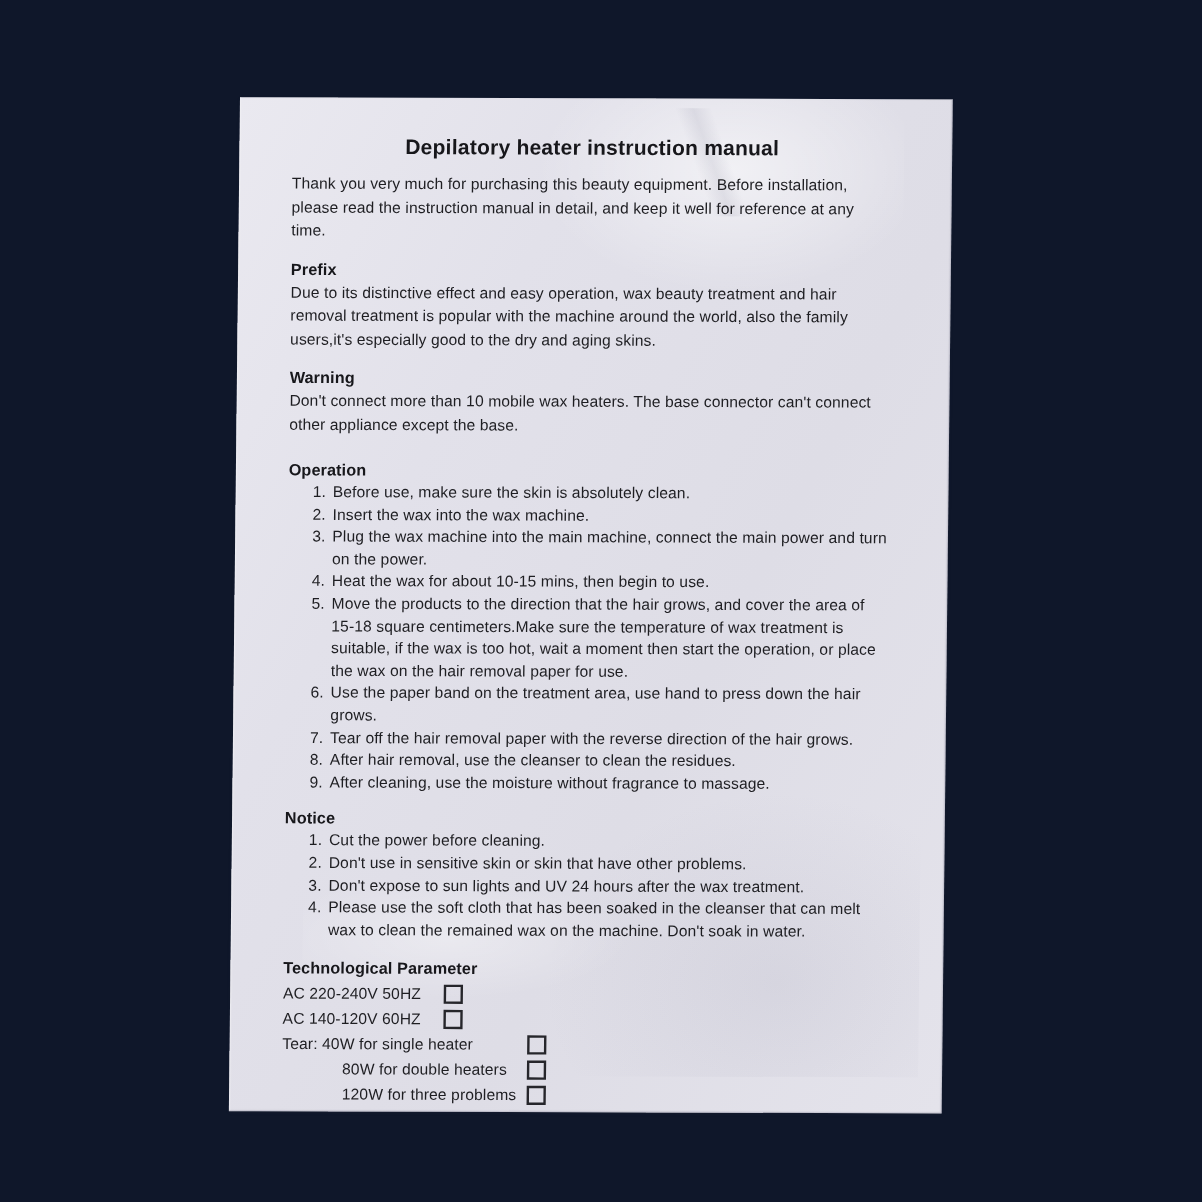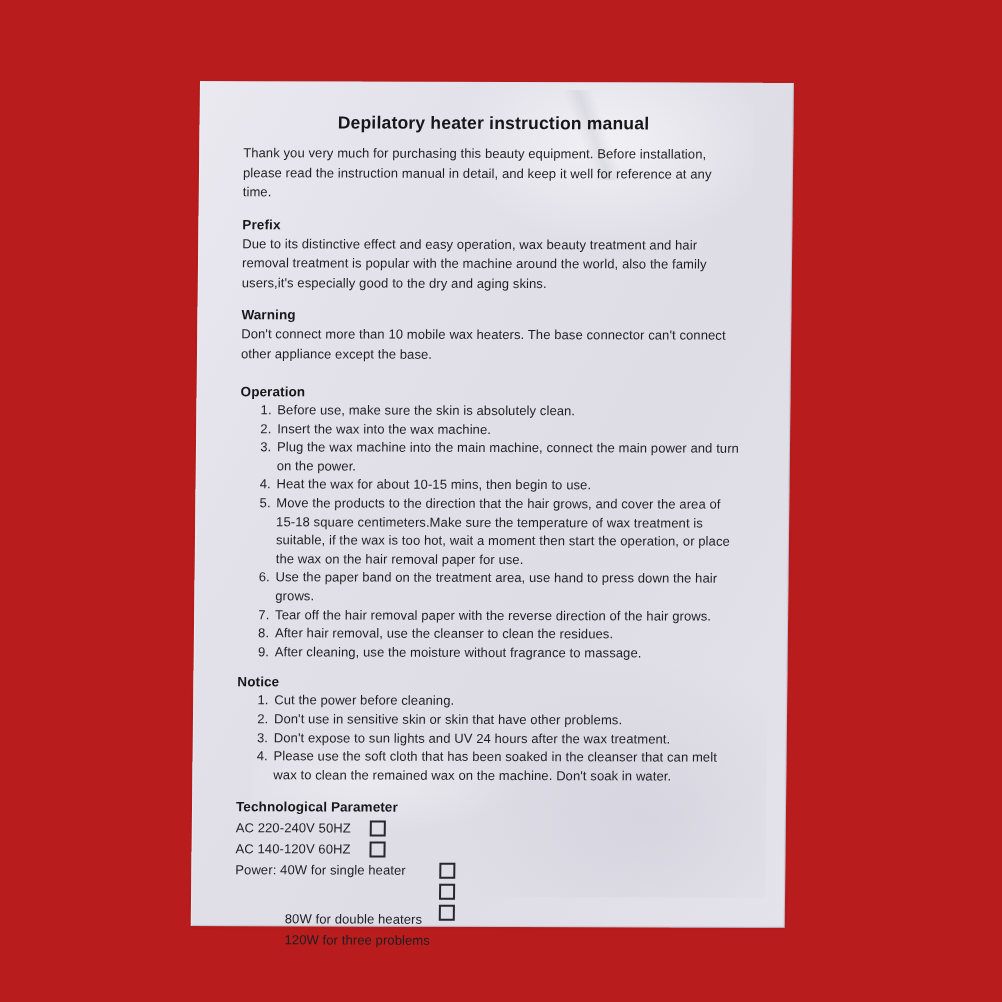--- a/index.html
+++ b/index.html
@@ -8,21 +8,21 @@
     background: #ffffff;
     width: 1002px;
     height: 1002px;
     overflow: hidden;
     font-family: "Liberation Sans", sans-serif;
   }
   .stage {
     position: relative;
     width: 1002px;
     height: 1002px;
-    background: #b91c1c;
+    background: #0f172a;
   }
   .paper {
     position: absolute;
     left: 200px;
     top: 81px;
     width: 594px;
     height: 845px;
     background: linear-gradient(118deg, #eae9f0 0%, #e2e1ea 30%, #dedde6 62%, #e4e3eb 100%);
     transform: skewX(-0.45deg) rotate(0.18deg);
     transform-origin: top left;
@@ -87,21 +87,21 @@
     line-height: 18.6px;
     padding-left: 2px;
   }
   .param-rows { margin-top: 4px; }
   .param-row {
     position: relative;
     height: 21px;
     line-height: 20px;
     white-space: nowrap;
   }
-  .param-row .indent { padding-left: 50px; display: inline-block; margin-top: 28px; }
+  .param-row .indent { padding-left: 50px; display: inline-block; }
   .checkbox {
     position: absolute;
     top: 2px;
     width: 12px;
     height: 12px;
     border: 2px solid #26262b;
     background: transparent;
   }
   .cb-volt  { left: 134px; }
   .cb-power { left: 204px; }
@@ -153,21 +153,21 @@
       <div class="param-rows">
         <div class="param-row">
           <span>AC 220-240V 50HZ</span>
           <span class="checkbox cb-volt"></span>
         </div>
         <div class="param-row">
           <span>AC 140-120V 60HZ</span>
           <span class="checkbox cb-volt"></span>
         </div>
         <div class="param-row">
-          <span>Power: 40W for single heater</span>
+          <span>Tear: 40W for single heater</span>
           <span class="checkbox cb-power"></span>
         </div>
         <div class="param-row">
           <span class="indent">80W for double heaters</span>
           <span class="checkbox cb-power"></span>
         </div>
         <div class="param-row">
           <span class="indent">120W for three problems</span>
           <span class="checkbox cb-power"></span>
         </div>

